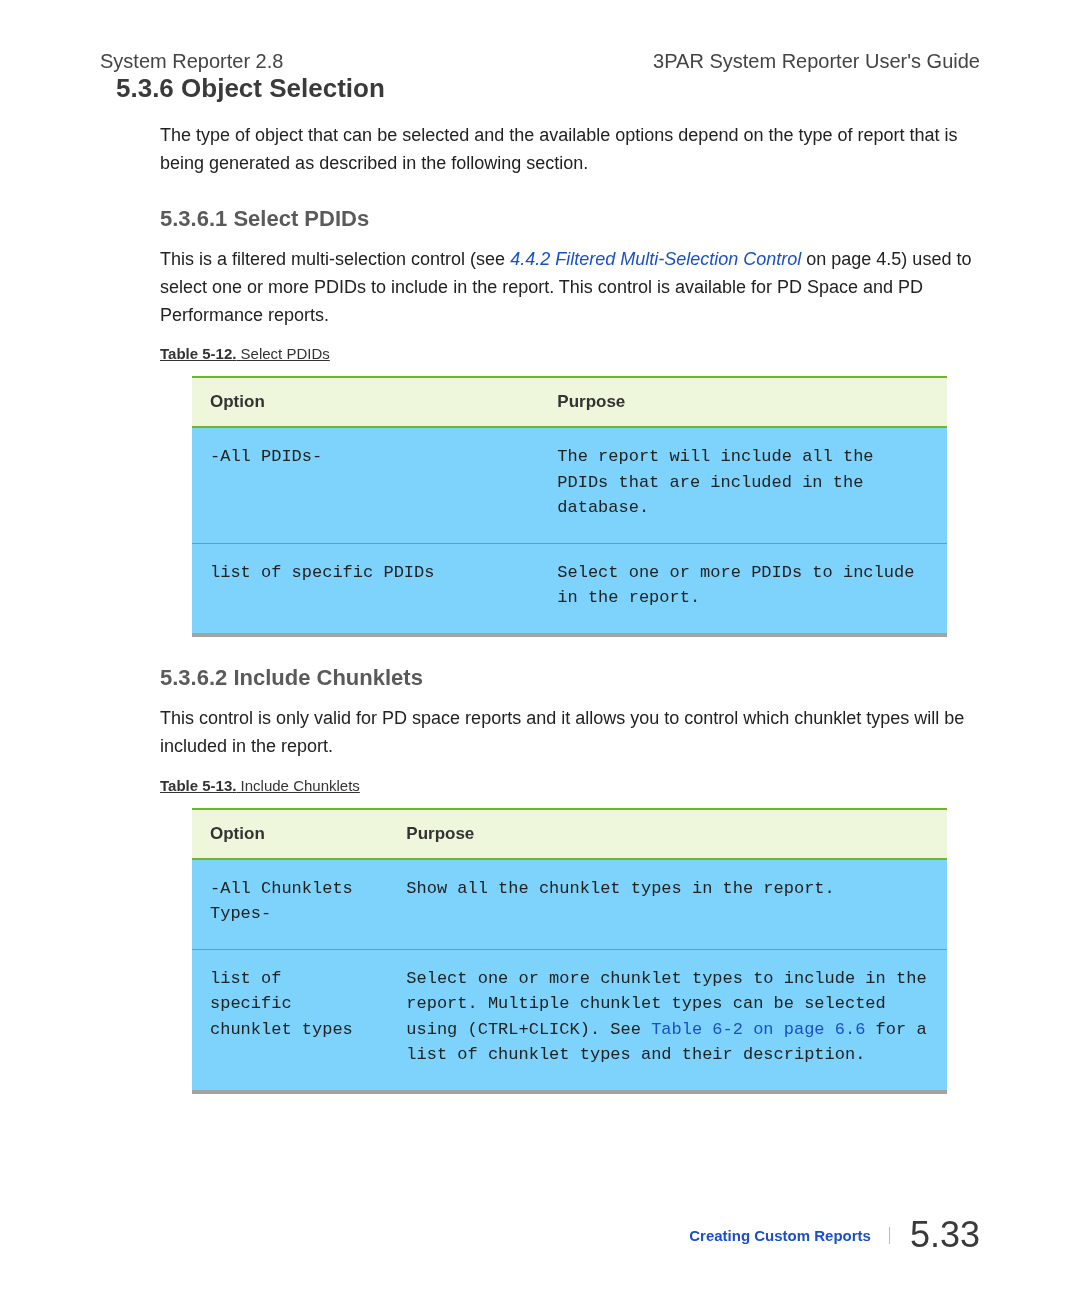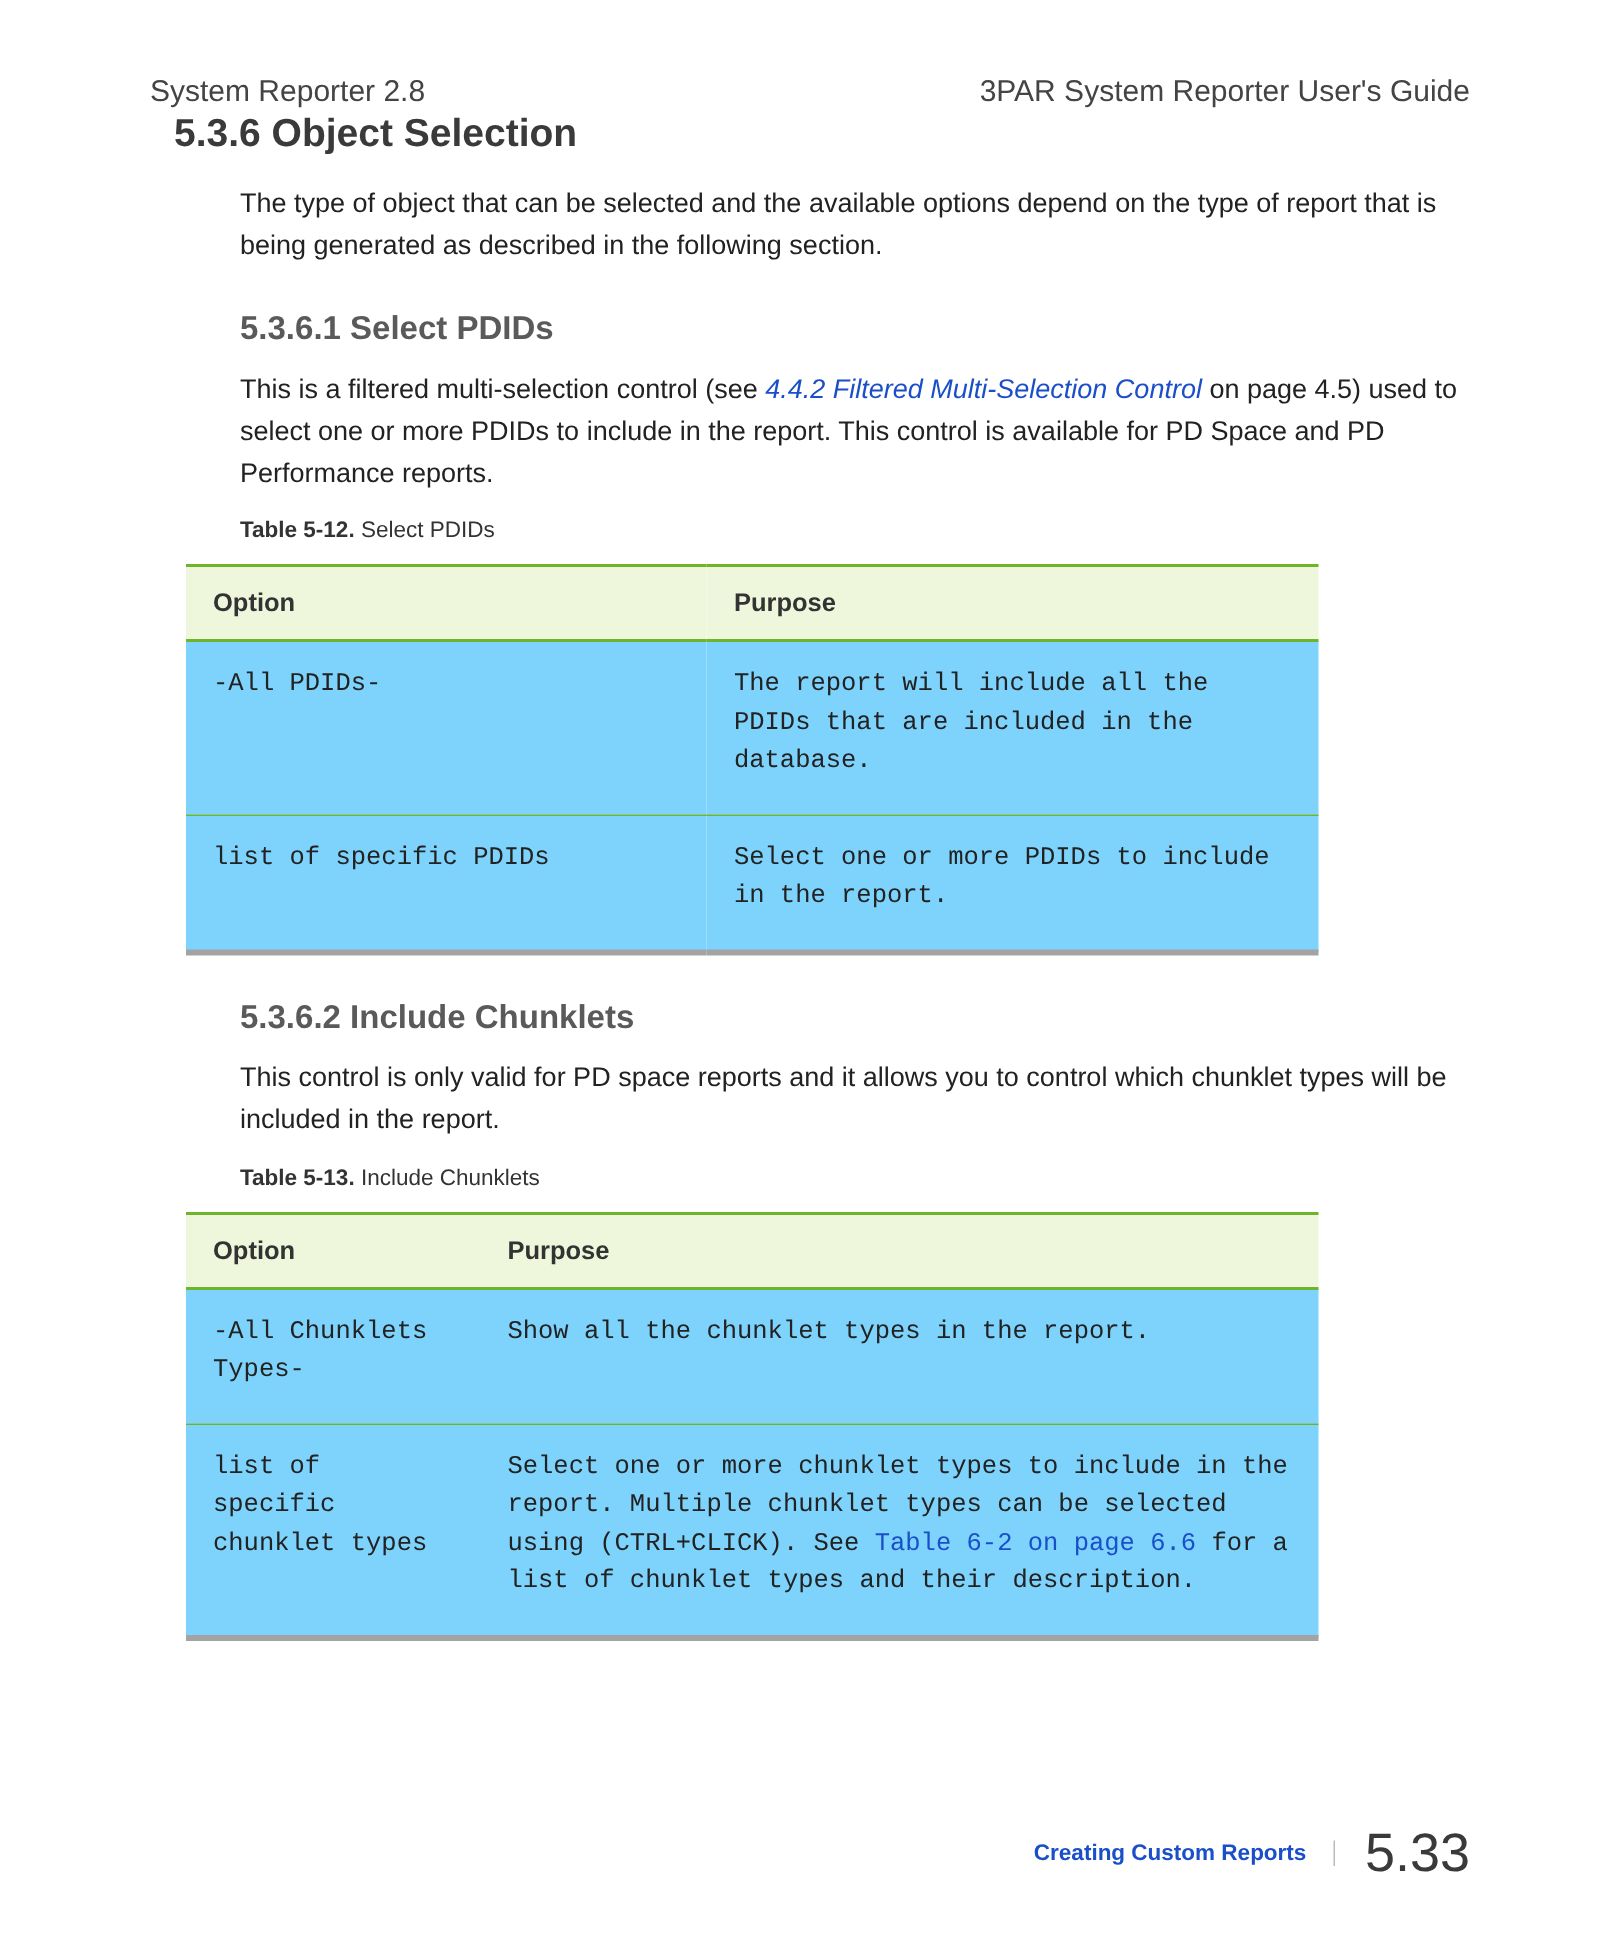--- a/index.html
+++ b/index.html
@@ -39,29 +39,30 @@
     line-height: 1.55;
     color: #222;
     margin: 0 0 16px 0;
     padding-left: 60px;
   }
   .table-caption {
     font-size: 15px;
     padding-left: 60px;
     margin: 6px 0 14px 0;
     color: #333;
+    text-decoration: underline;
   }
   .table-caption b { font-weight: 700; }
   .cross-ref {
     color: #1a4fc9;
     font-style: italic;
   }
   table.greentable {
     width: 755px;
-    margin-left: 24px;
+    margin-left: 92px;
     border-collapse: collapse;
     font-size: 17px;
   }
   table.greentable thead tr {
     background: #eef7dc;
   }
   table.greentable th {
     text-align: left;
     font-weight: 700;
     color: #333;

